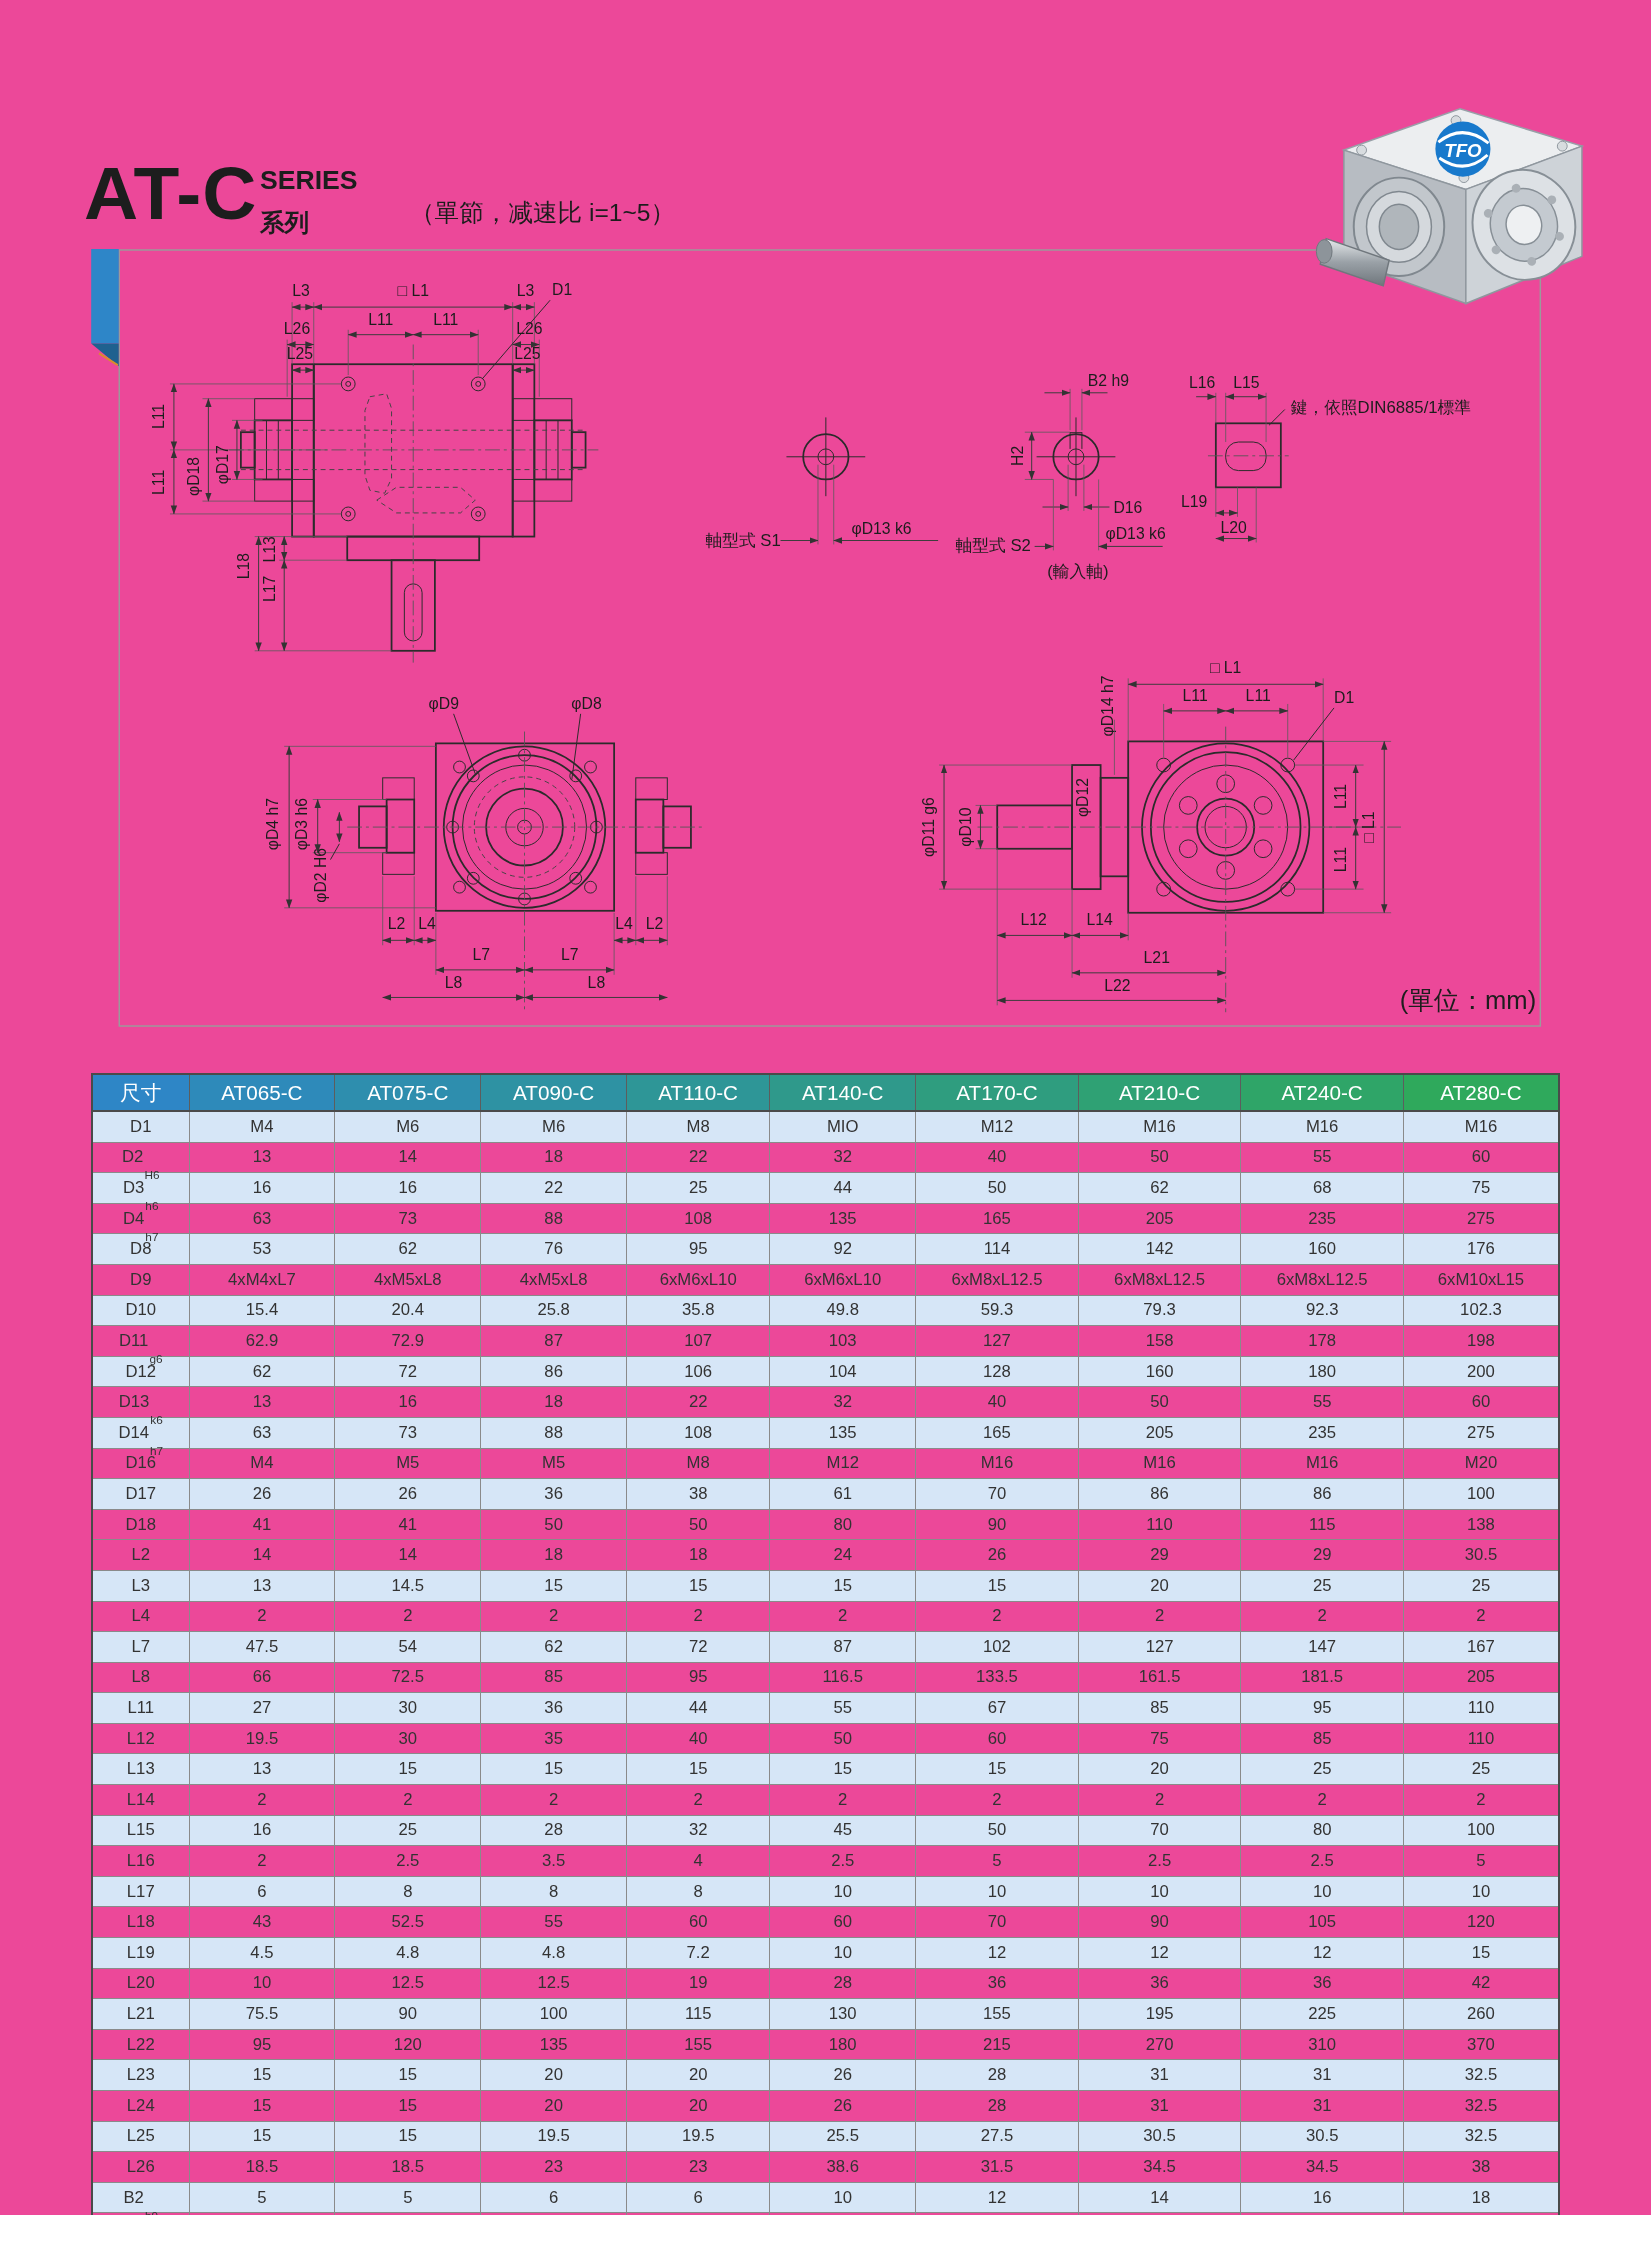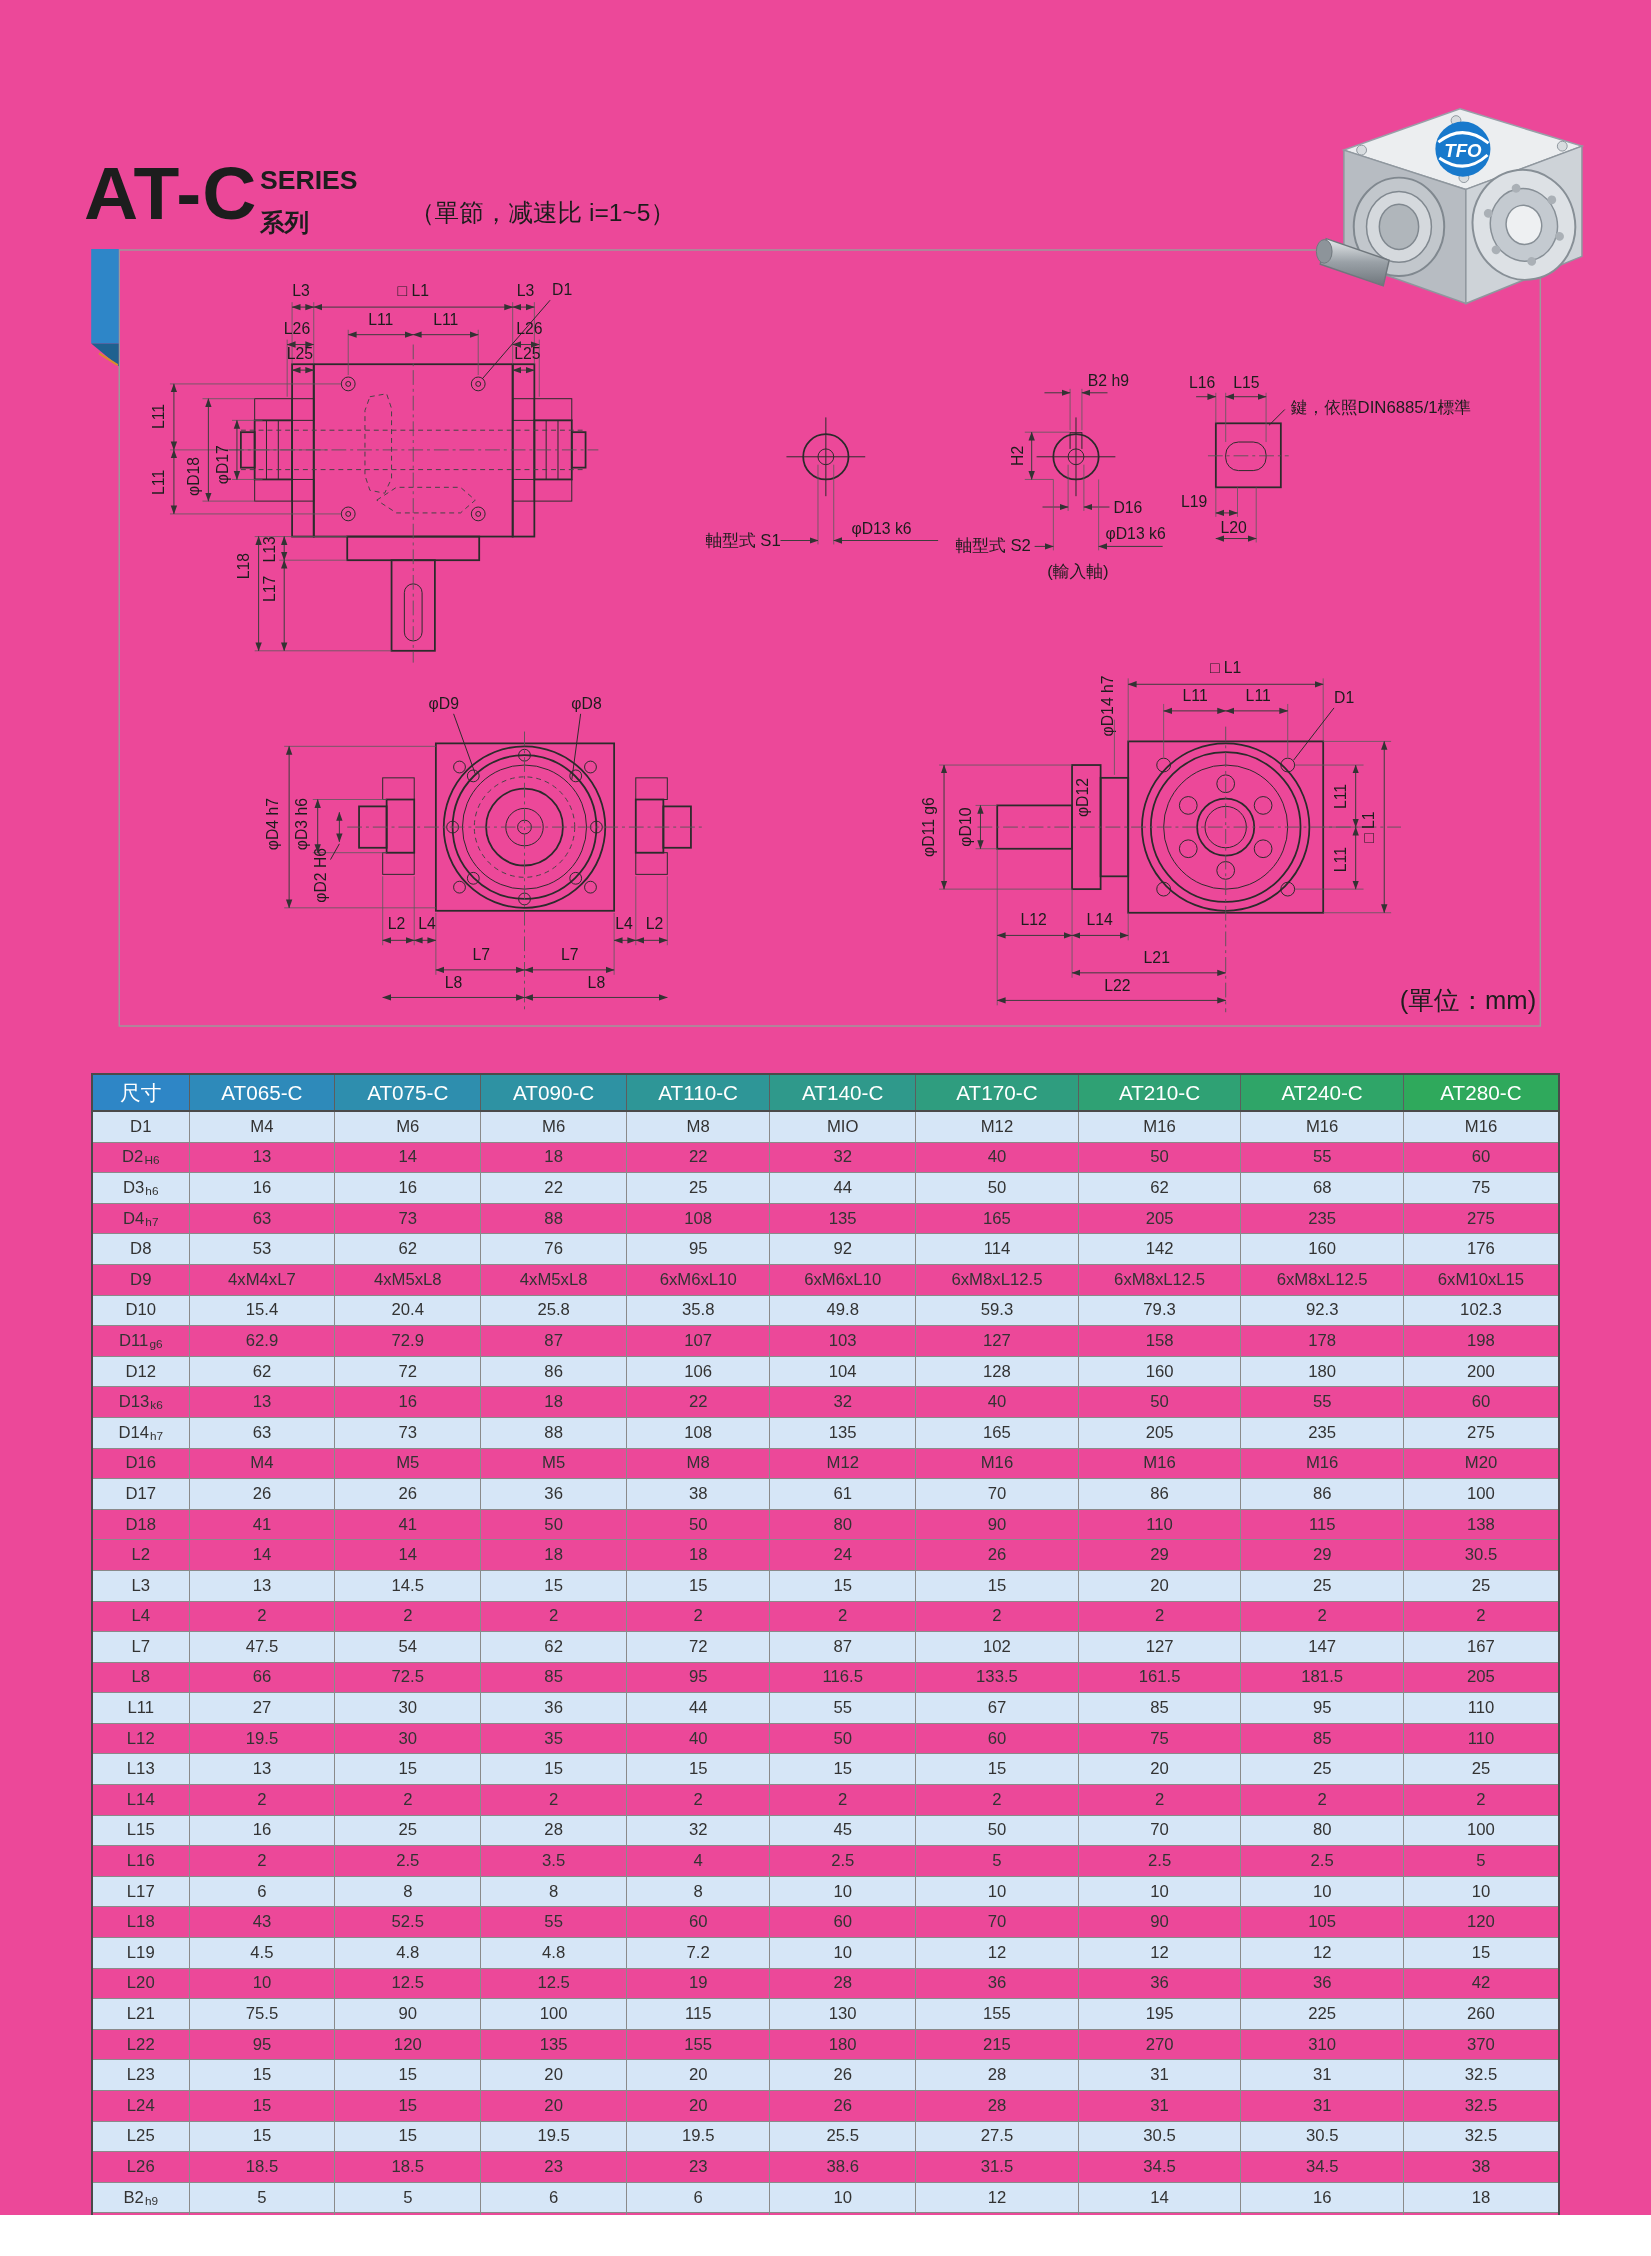--- a/index.html
+++ b/index.html
@@ -27,21 +27,21 @@
   .lblc{font-family:"Liberation Sans",sans-serif;font-size:17px;fill:#1d1d1d;}
   .unit{font-family:"Liberation Sans",sans-serif;font-size:26px;fill:#1d1d1d;}
   
   .spec{position:absolute;left:91px;top:1073px;width:1469px;border-collapse:collapse;z-index:2;
         font-family:"Liberation Sans",sans-serif;}
   .spec th{height:33px;font-size:20.7px;font-weight:500;color:#ffffff;border:1px solid #5d5d5d;}
   .spec td{height:27.6px;font-size:16.7px;color:#333;text-align:center;border:1px solid #8a8a8a;}
   .spec{border:2px solid #4a4a4a;}
   .spec thead th{border-bottom:2px solid #4a4a4a;}
   .spec td.rowlab{font-size:16.7px;}
-  .spec td .sub{font-size:11.8px;position:relative;top:2px;margin-left:1px;margin-top:26px;}
+  .spec td .sub{font-size:11.8px;position:relative;top:17px;margin-left:1px;margin-top:26px;}
   .spec col.c0{width:97px;}
 </style>
 </head>
 <body>
 
 <div class="page">
 
   <div class="title">AT-C</div>
   <div class="series-en">SERIES</div>
   <div class="series-zh">系列</div>

